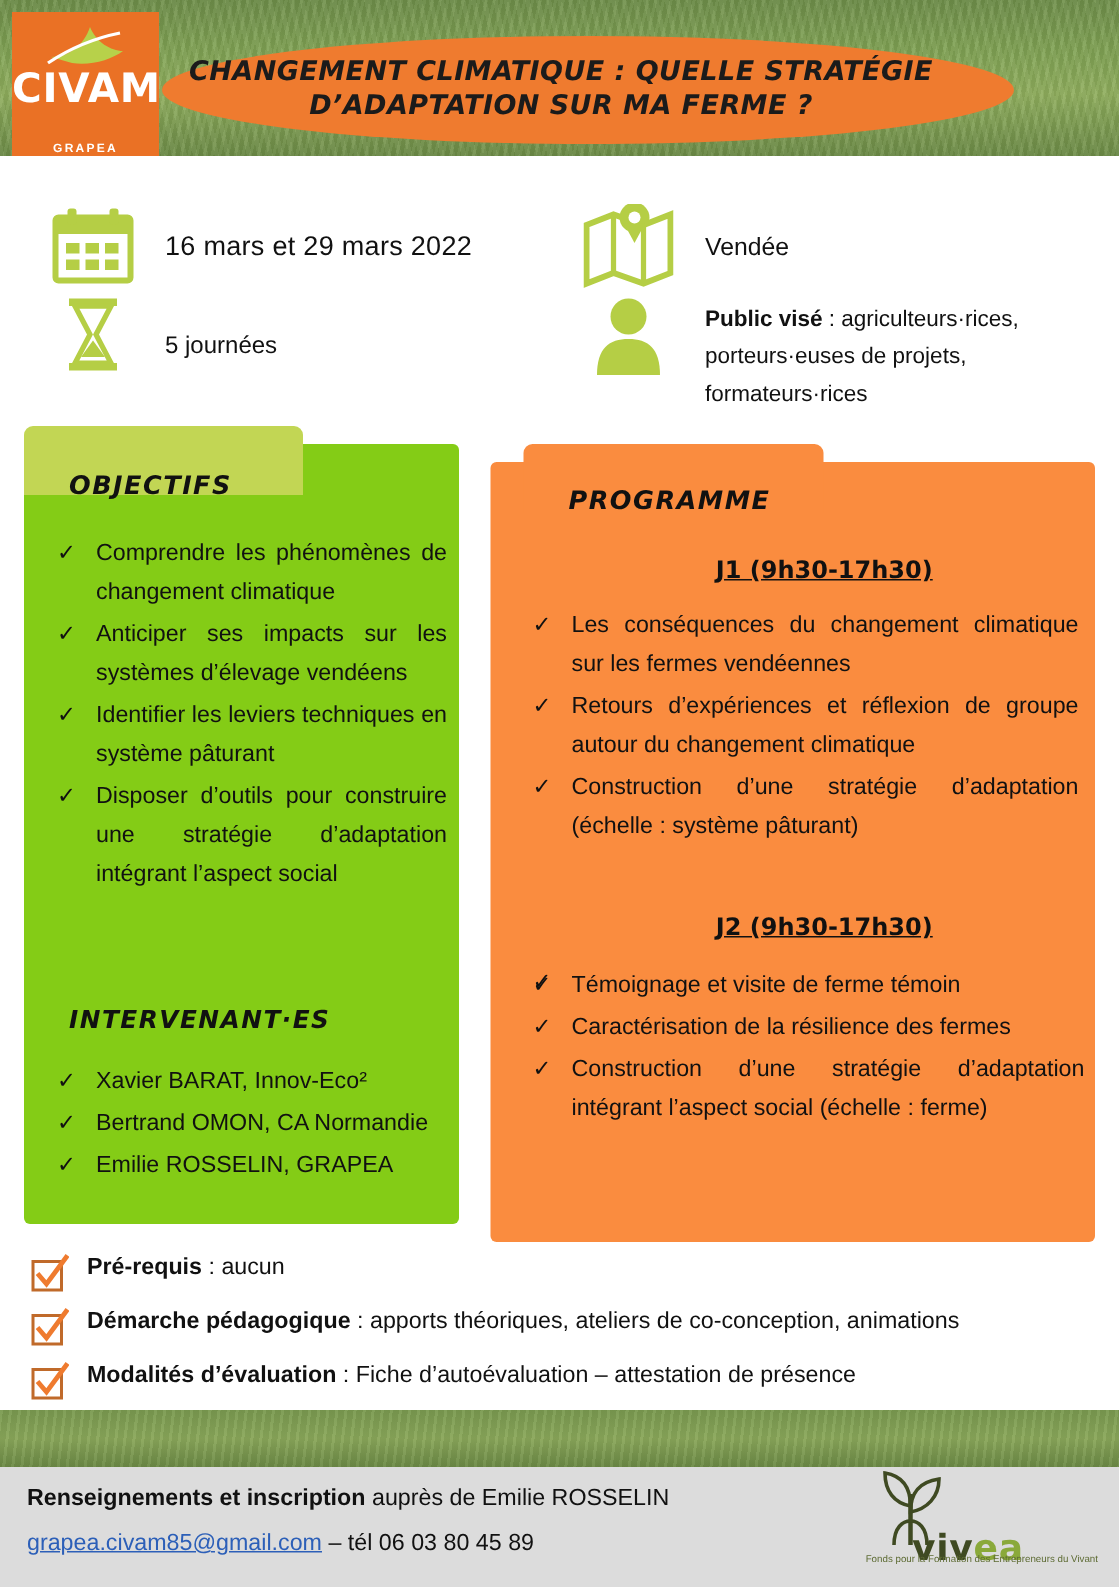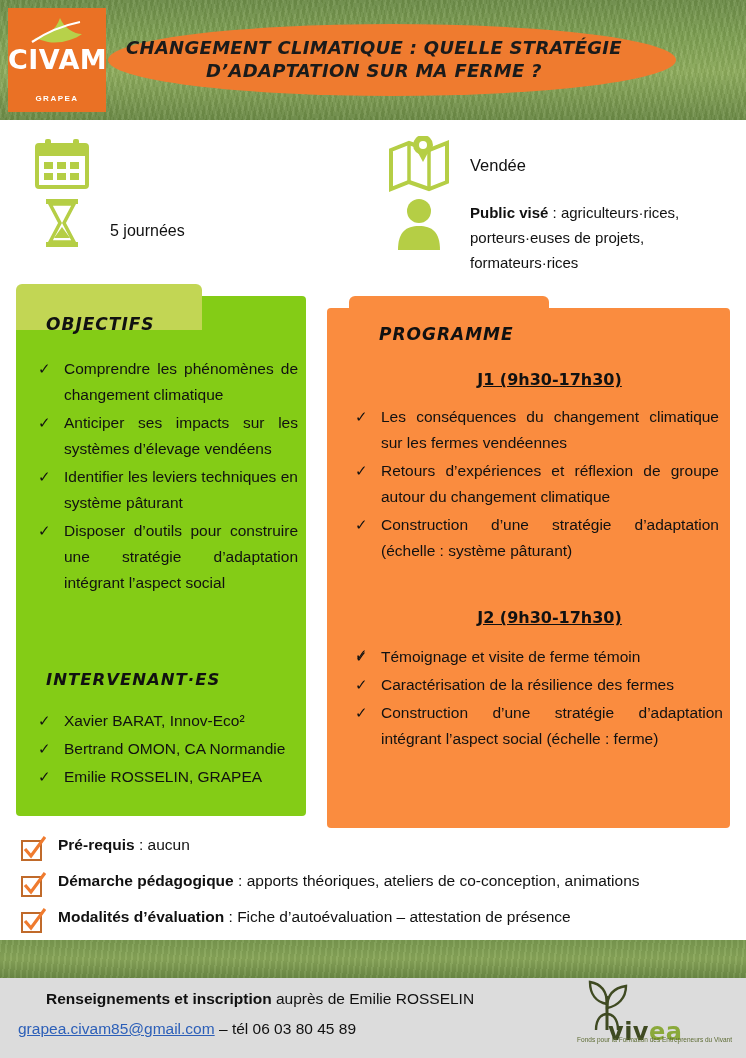--- a/index.html
+++ b/index.html
@@ -10,21 +10,21 @@
     position: relative;
     font-family: "Liberation Sans", sans-serif;
     background: #ffffff;
     overflow: hidden;
   }
 
   
   .header {
     position: absolute;
     left: 0; top: 0;
-    width: 746px; height: 120px;
+    width: 746px; height: 104px;
     background: linear-gradient(to bottom, #6f8f4a 0%, #7fa153 30%, #8fae5d 60%, #6d8c47 100%);
     overflow: hidden;
   }
   .header:before {
     content:"";
     position:absolute; left:0; top:0; width:100%; height:100%;
     background:
       repeating-linear-gradient(103deg, rgba(255,255,255,0.045) 0 2px, rgba(0,0,0,0.04) 2px 5px),
       repeating-linear-gradient(78deg, rgba(255,255,255,0.05) 0 3px, rgba(0,0,0,0.03) 3px 7px);
   }
@@ -185,21 +185,21 @@
     background: repeating-linear-gradient(97deg, rgba(255,255,255,0.05) 0 2px, rgba(0,0,0,0.05) 2px 6px);
   }
   .footer {
     position:absolute; left:0; top:978px; width:746px; height:80px;
     background:#dcdcdc;
   }
   .foot-line1 {
     position:absolute; left:18px; top:12px;
     font-size:15.5px; color:#111;
   }
-  .foot-line1 b { font-weight:bold;margin-left:28px; }
+  .foot-line1 b { font-weight:bold; }
   .foot-mail {
     position:absolute; left:18px; top:42px;
     font-size:15.5px; color:#111;
   }
   .foot-mail a { color:#2c5fb8; text-decoration:underline; }
   .vivea {
     position:absolute; right:12px; top:-4px; width:160px; height:84px;
   }
   .vivea-text {
     position:absolute; left:34px; bottom:12px;
@@ -269,20 +269,21 @@
     </svg>
   </span>
 
   <span class="icon-person">
     <svg width="46" height="52" viewBox="0 0 46 52">
       <circle cx="23" cy="13" r="12" fill="#b5ce45"></circle>
       <path d="M2 52 C2 34 10 28 23 28 C36 28 44 34 44 52 Z" fill="#b5ce45"></path>
     </svg>
   </span>
 
+  <div class="info-date">16 mars et 29 mars 2022</div>
   <div class="info-days">5 journées</div>
   <div class="info-place">Vendée</div>
   <div class="info-public">
     <b>Public visé</b><span> : agriculteurs·rices, porteurs·euses de projets, formateurs·rices</span>
   </div>
 </div>
 
 <div class="panel-green">
   <div class="tab"></div>
   <div class="panel-head head-objectifs">OBJECTIFS</div>

